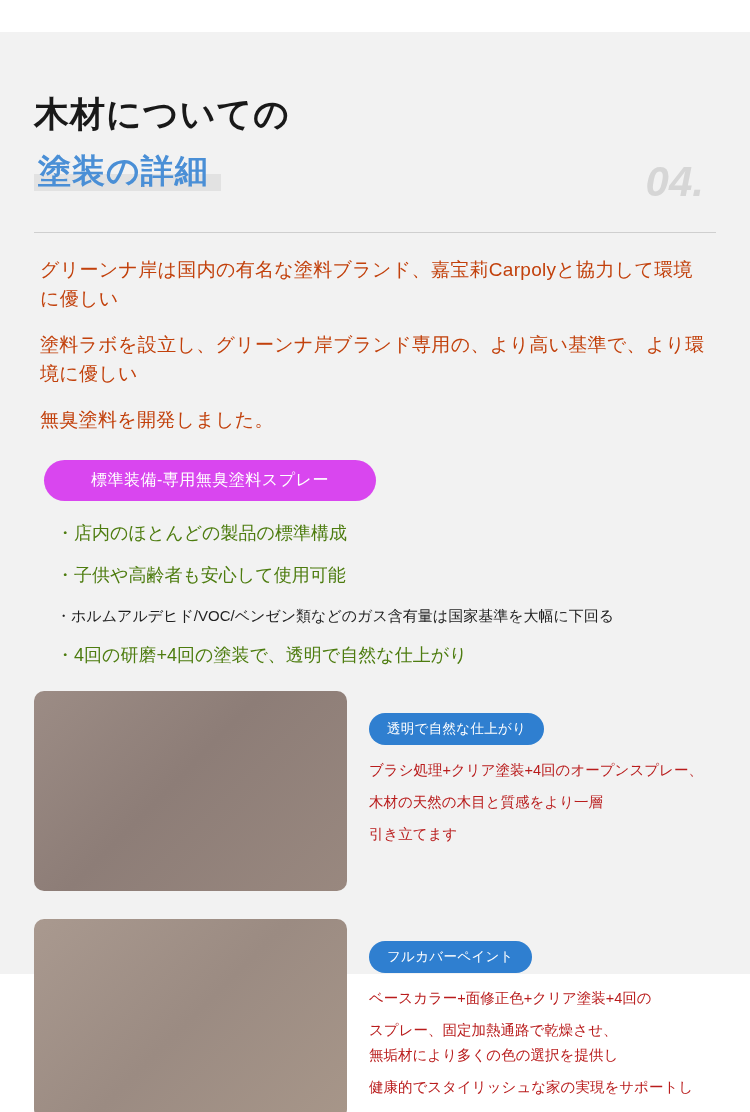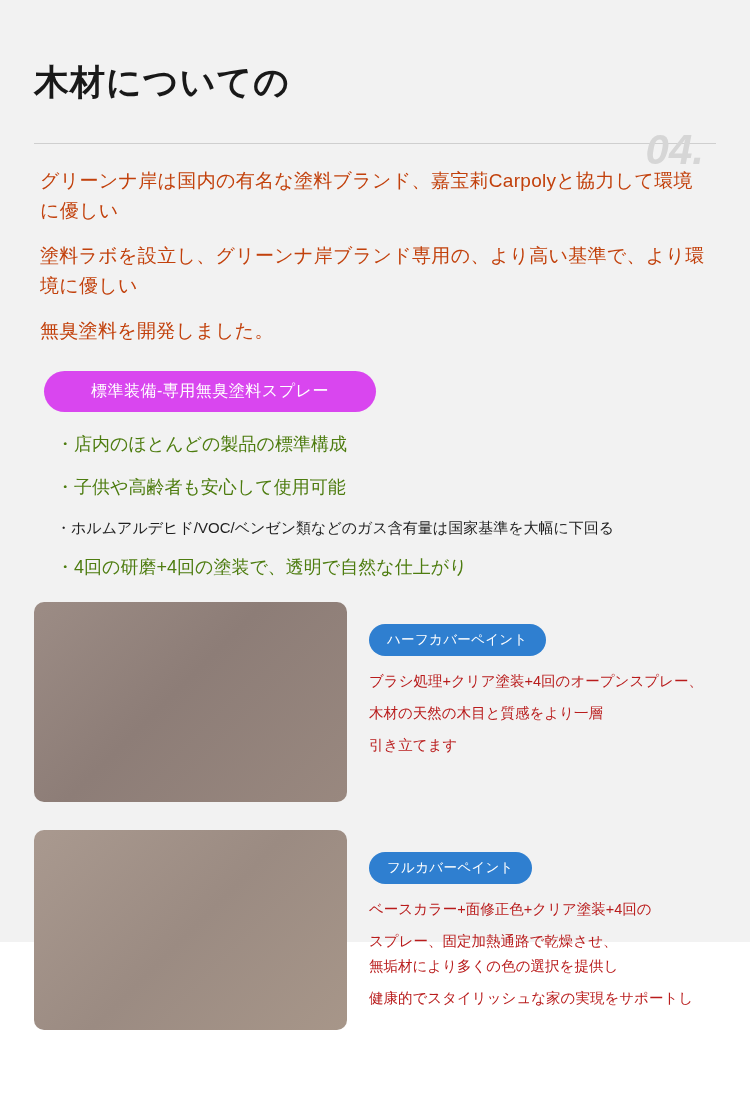--- a/index.html
+++ b/index.html
@@ -13,20 +13,21 @@
     font-family: "Liberation Sans", sans-serif;
     overflow: hidden;
   }
   .page {
     position: relative;
     width: 750px;
     height: 942px;
     background: #f2f2f2;
     box-sizing: border-box;
     padding: 16px 34px;
+    margin-top: 32px;
   }
   .header {
     padding-top: 42px;
     position: relative;
   }
   .title-line1 {
     font-size: 35px;
     font-weight: bold;
     color: #191919;
     letter-spacing: 1px;
@@ -168,20 +169,24 @@
     margin-bottom: 11px;
   }
 </style>
 </head>
 <body>
 
 <div class="page">
 
   <div class="header">
     <h1 class="title-line1">木材についての</h1>
+    <div class="title-line2-wrap">
+      <span class="title-hl"></span>
+      <h2 class="title-line2">塗装の詳細</h2>
+    </div>
     <div class="section-number">04.</div>
   </div>
 
   <div class="divider"></div>
 
   <div class="intro">
     <p>グリーンナ岸は国内の有名な塗料ブランド、嘉宝莉Carpolyと協力して環境に優しい</p>
     <p>塗料ラボを設立し、グリーンナ岸ブランド専用の、より高い基準で、より環境に優しい</p>
     <p>無臭塗料を開発しました。</p>
   </div>
@@ -193,21 +198,21 @@
     <li>・子供や高齢者も安心して使用可能</li>
     <li class="small">・ホルムアルデヒド/VOC/ベンゼン類などのガス含有量は国家基準を大幅に下回る</li>
     <li>・4回の研磨+4回の塗装で、透明で自然な仕上がり</li>
   </ul>
 
   <div class="cards">
 
     <div class="card">
       <div class="swatch swatch-1"></div>
       <div class="card-body">
-        <div class="tag">ハーフカバーペイント</div>
+        <div class="tag">透明で自然な仕上がり</div>
         <div class="card-text">
           <p>ブラシ処理+クリア塗装+4回のオープンスプレー、</p>
           <p>木材の天然の木目と質感をより一層</p>
           <p>引き立てます</p>
         </div>
       </div>
     </div>
 
     <div class="card">
       <div class="swatch swatch-2"></div>

